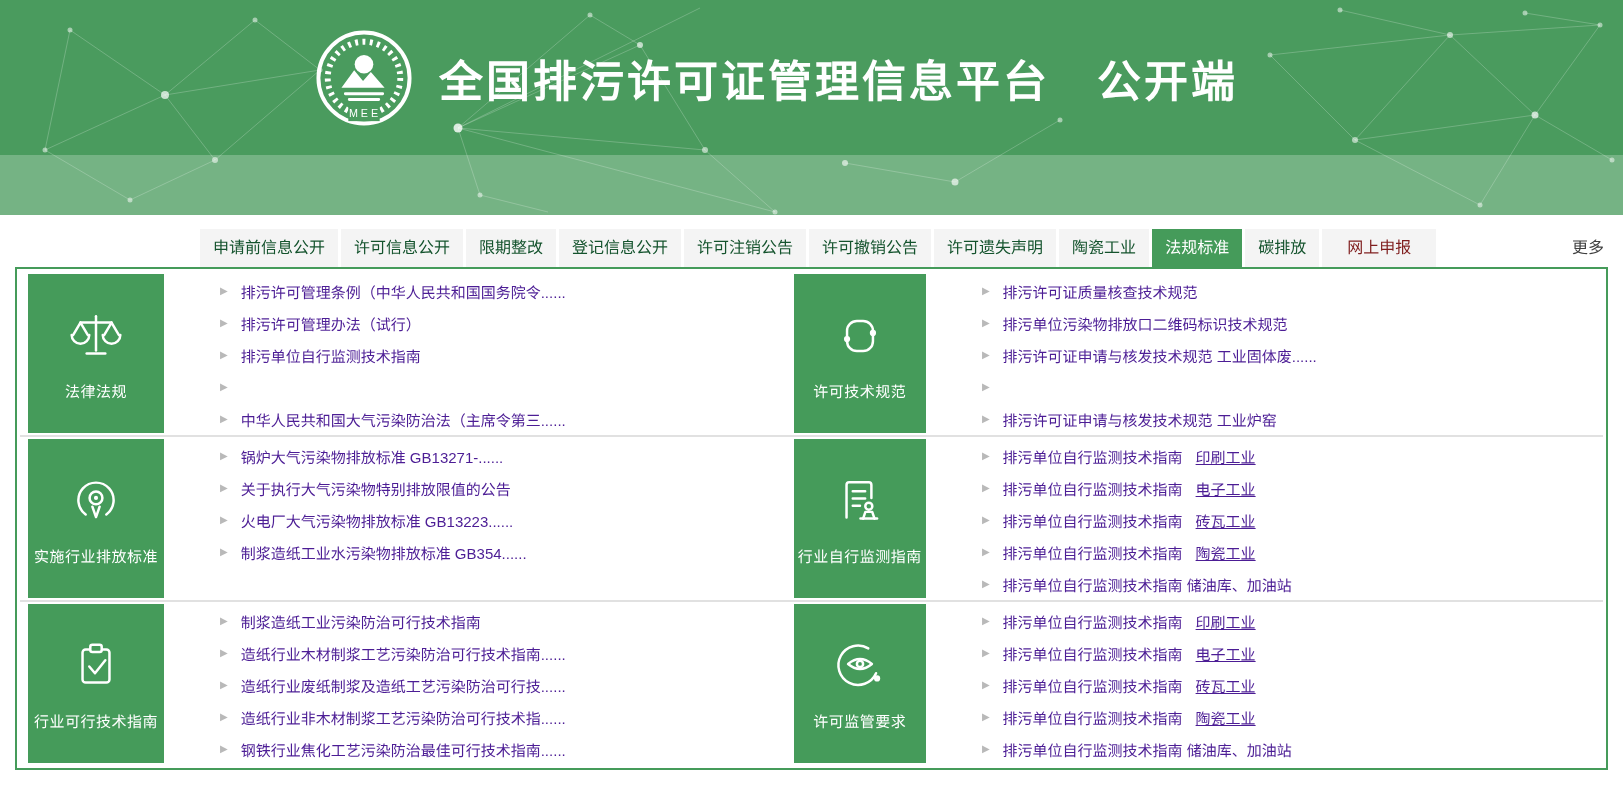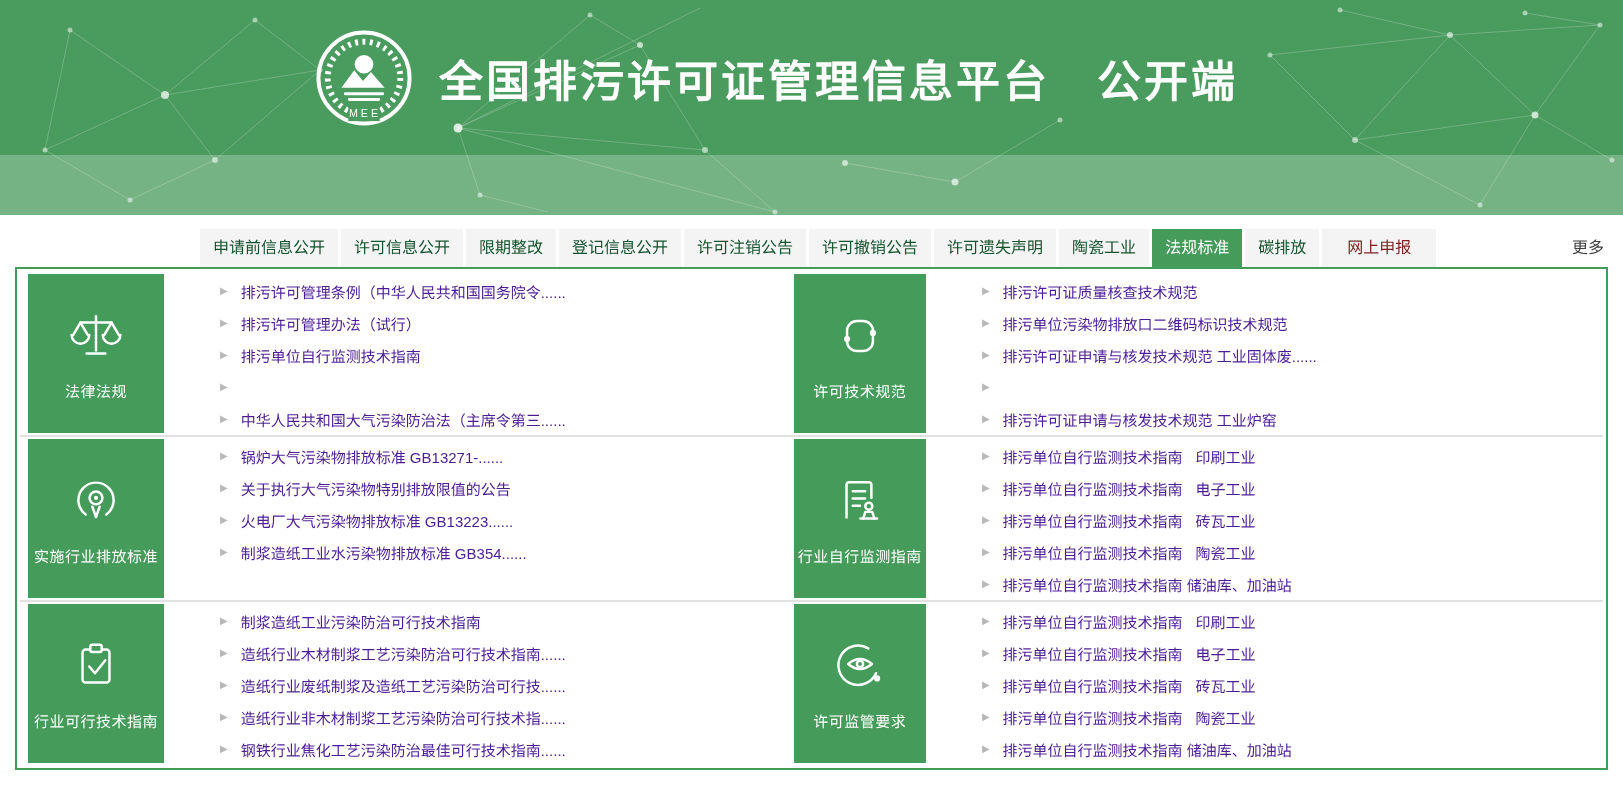--- a/index.html
+++ b/index.html
@@ -40,21 +40,21 @@
     background:#459b5a; color:#fff; margin:2px 8px;
     display:flex; flex-direction:column; align-items:center; justify-content:center; gap:15px;
     cursor:pointer;
   }
   .tile-icon svg { display:block; }
   .tile-label { font-size:15px; letter-spacing:0.5px; }
   .list { list-style:none; padding:3px 0 0 48px; display:flex; flex-direction:column; }
   .item { display:flex; align-items:center; height:32px; gap:13px; cursor:pointer; }
   .bullet { color:#b9b9b9; font-size:10px; line-height:1; flex:0 0 auto; }
   .item-text, .item-tail { font-size:15px; color:#4c1d95; white-space:nowrap; }
-  .item-tail { }
+  .item-tail { text-decoration:underline; }
 </style>
 </head>
 <body>
 
 <header class="header">
   <div class="band"></div>
   <svg class="constellation" viewBox="0 0 1623 215" preserveAspectRatio="none">
     <g stroke="#ffffff" stroke-opacity="0.22" stroke-width="1" fill="none">
       <path d="M70 30 165 95 255 20 M70 30 45 150 165 95 M45 150 130 200 215 160 165 95 M255 20 320 70 165 95 M215 160 320 70"></path>
       <path d="M590 15 458 128 640 45 590 15 M458 128 700 8 M458 128 705 150 640 45 M458 128 480 195 M458 128 775 212 705 150 M480 195 548 212"></path>

